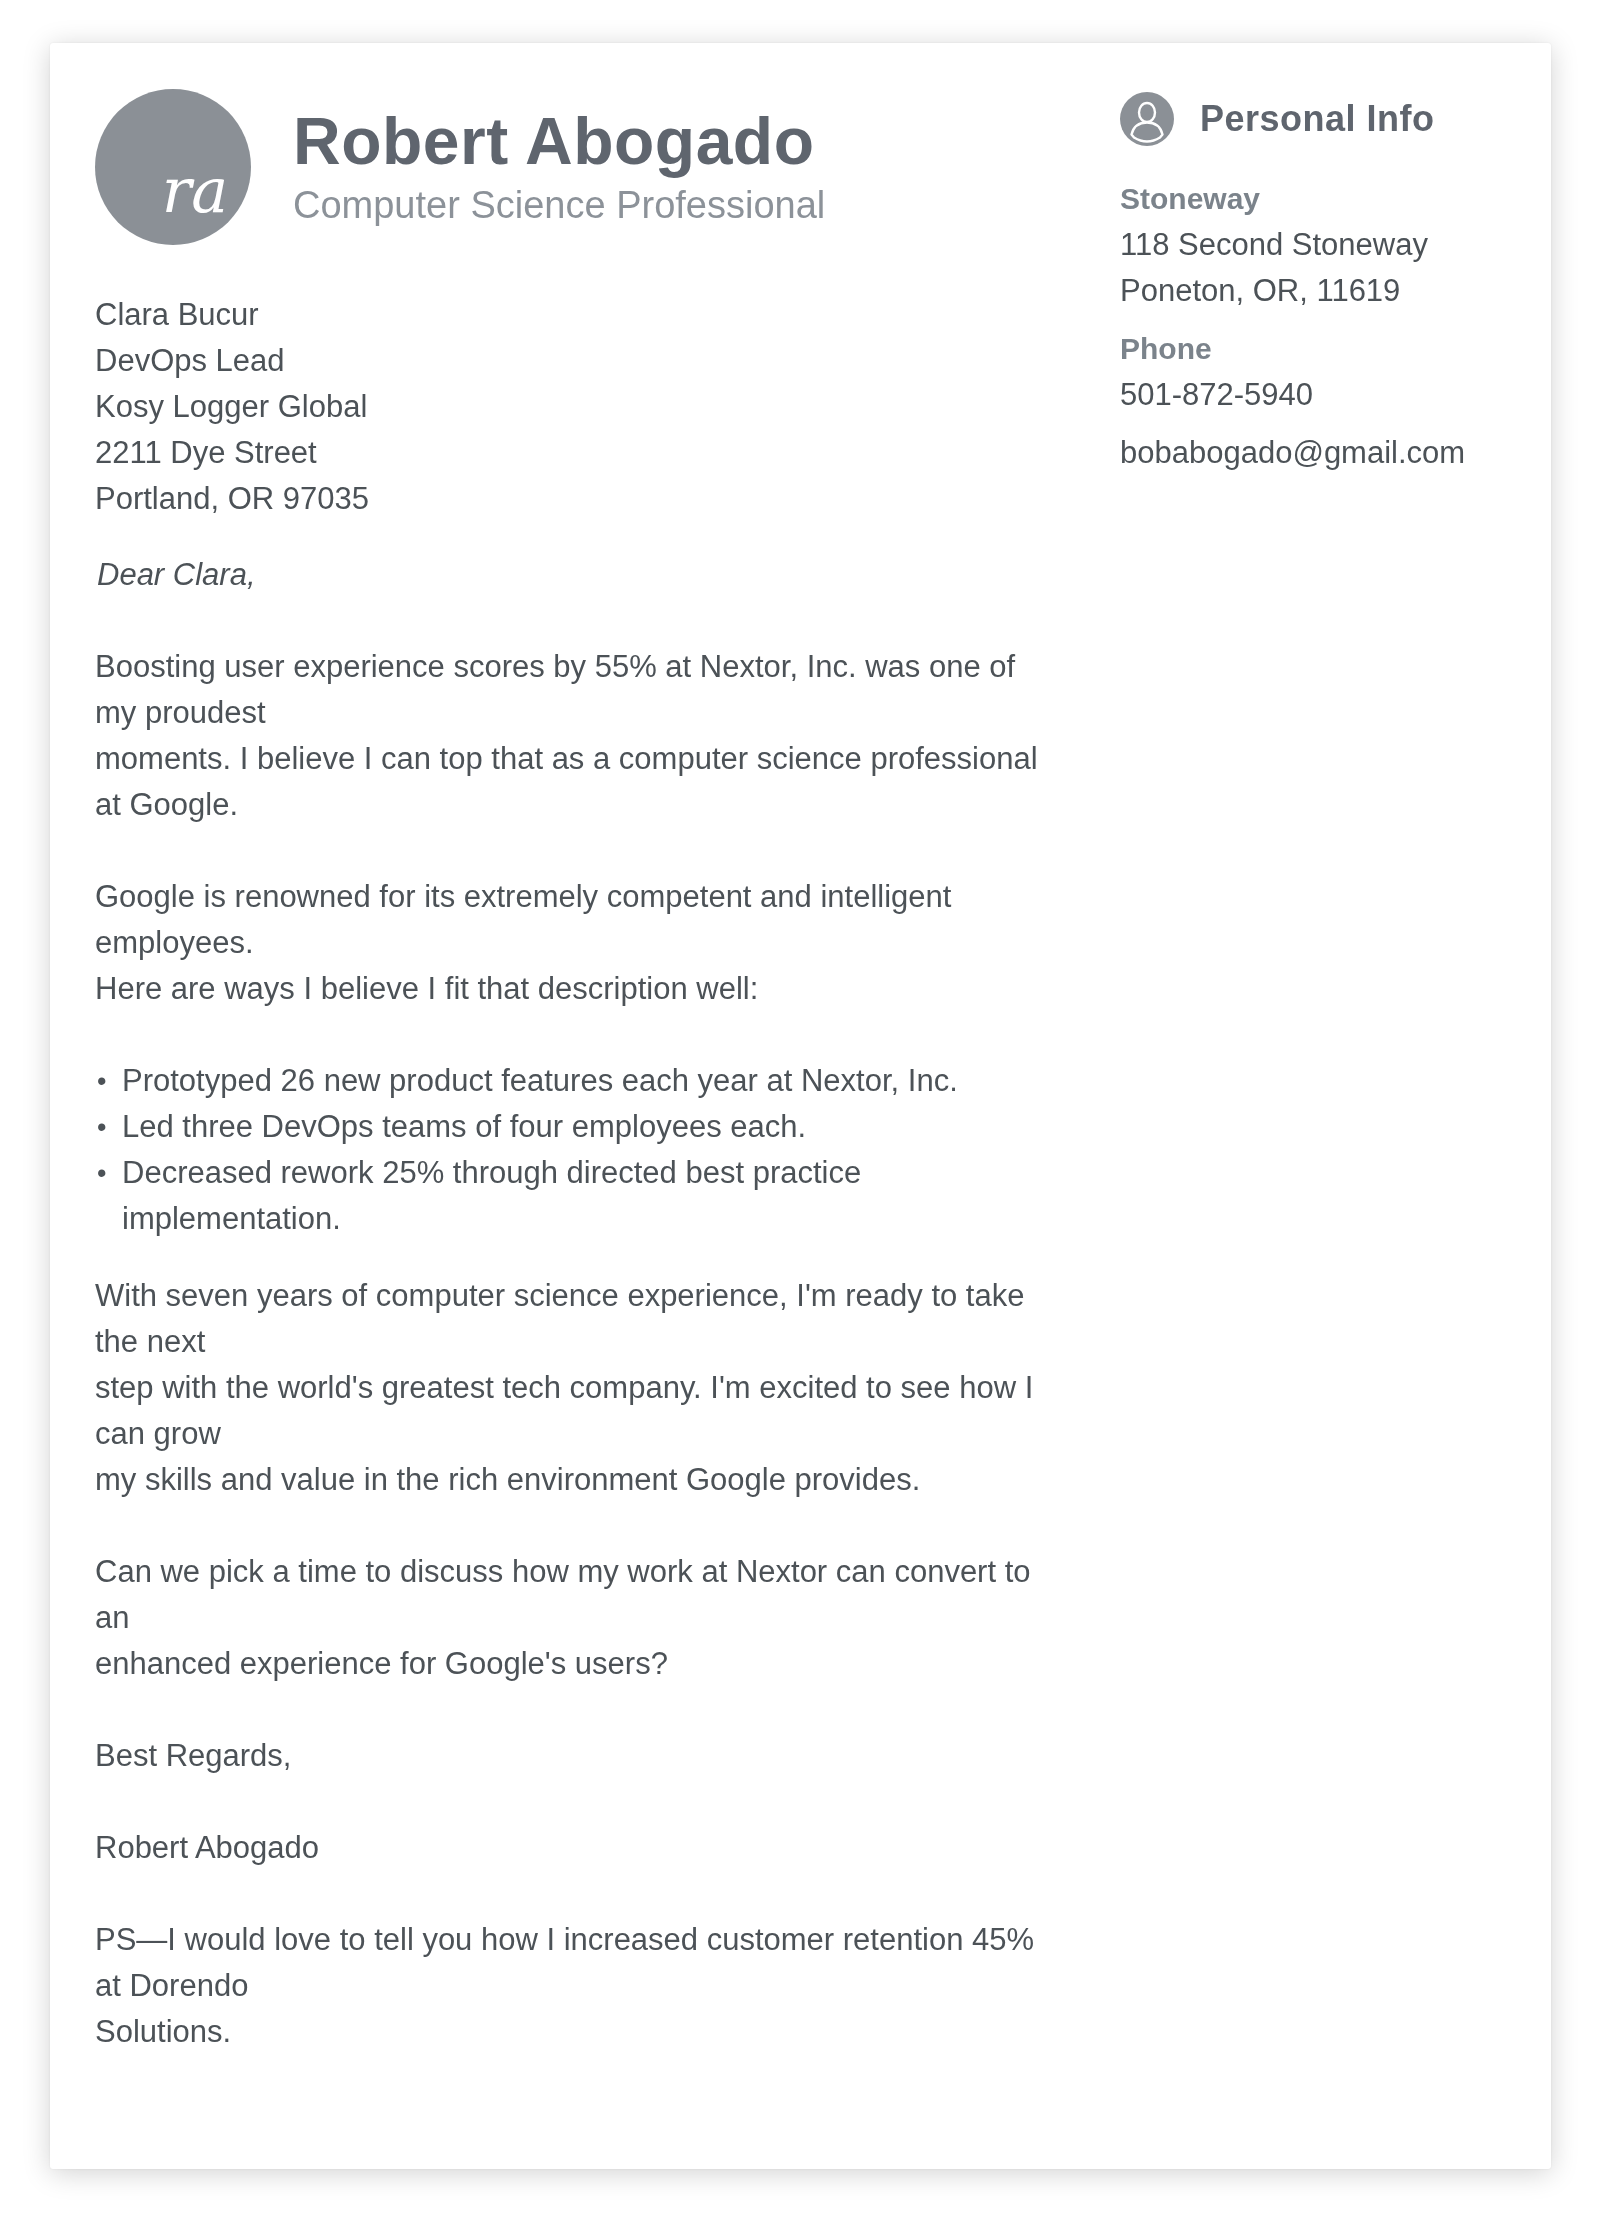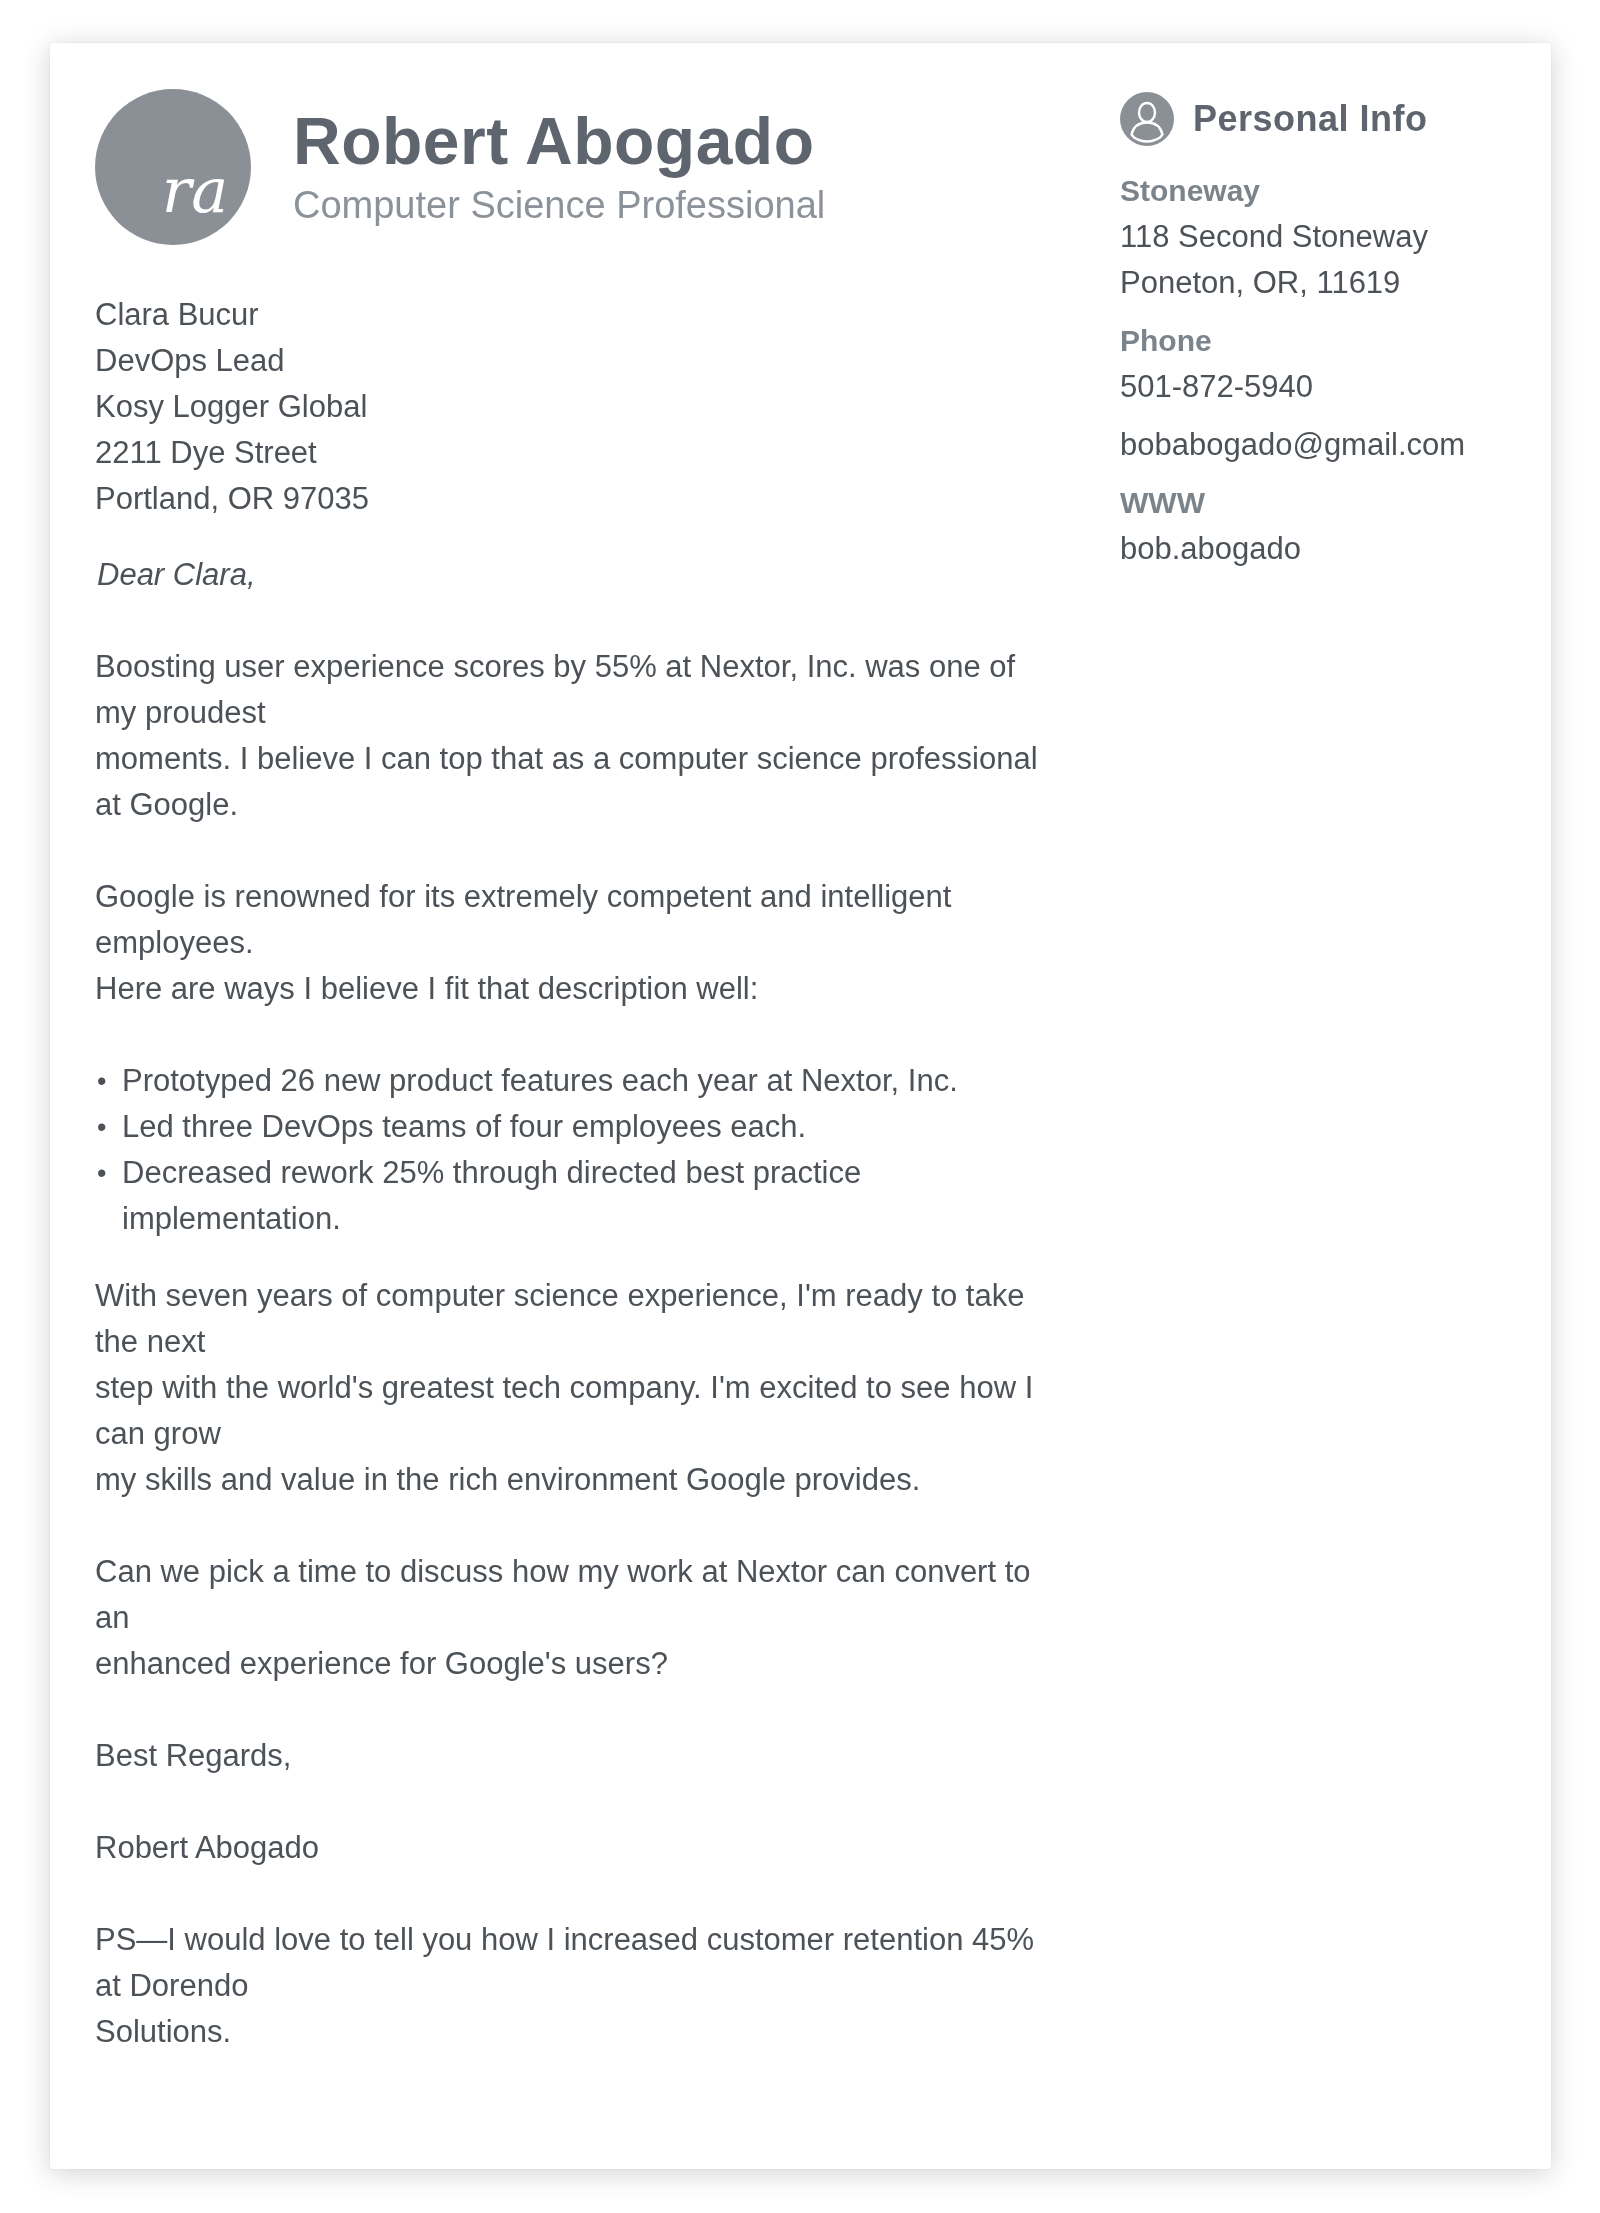--- a/index.html
+++ b/index.html
@@ -68,21 +68,21 @@
     font-size:27px;
   }
 
   
   .sidebar{
     flex:1 1 auto;
     color:var(--body-text,#4c5257);
     font-size:31px;line-height:46px;
     padding-top:3px;
   }
-  .sidebar-header{display:flex;align-items:center;gap:19px;margin-bottom:22px;}
+  .sidebar-header{display:flex;align-items:center;gap:26px;margin-bottom:30px;}
   .person-icon{width:54px;height:54px;flex:none;display:block;}
   .sidebar-heading{
     font-size:36px;font-weight:700;
     color:var(--heading-text,#5f656e);
     letter-spacing:0.5px;
   }
   .info-group{margin-bottom:12px;}
   .info-label{font-weight:700;font-size:30px;color:var(--label-text,#7b838b);}
   .info-value{white-space:pre-line;}
 </style>
@@ -160,21 +160,17 @@
 
       <div class="info-group">
         <div class="info-label">Phone</div>
         <div class="info-value">501-872-5940</div>
       </div>
 
       <div class="info-group">
         <div class="info-value">bobabogado@gmail.com</div>
       </div>
 
-      <div class="info-group">
-        <div class="info-label">WWW</div>
-        <div class="info-value">bob.abogado</div>
-      </div>
 
     </aside>
 
   </div>
 </div>
 
 </body></html>

